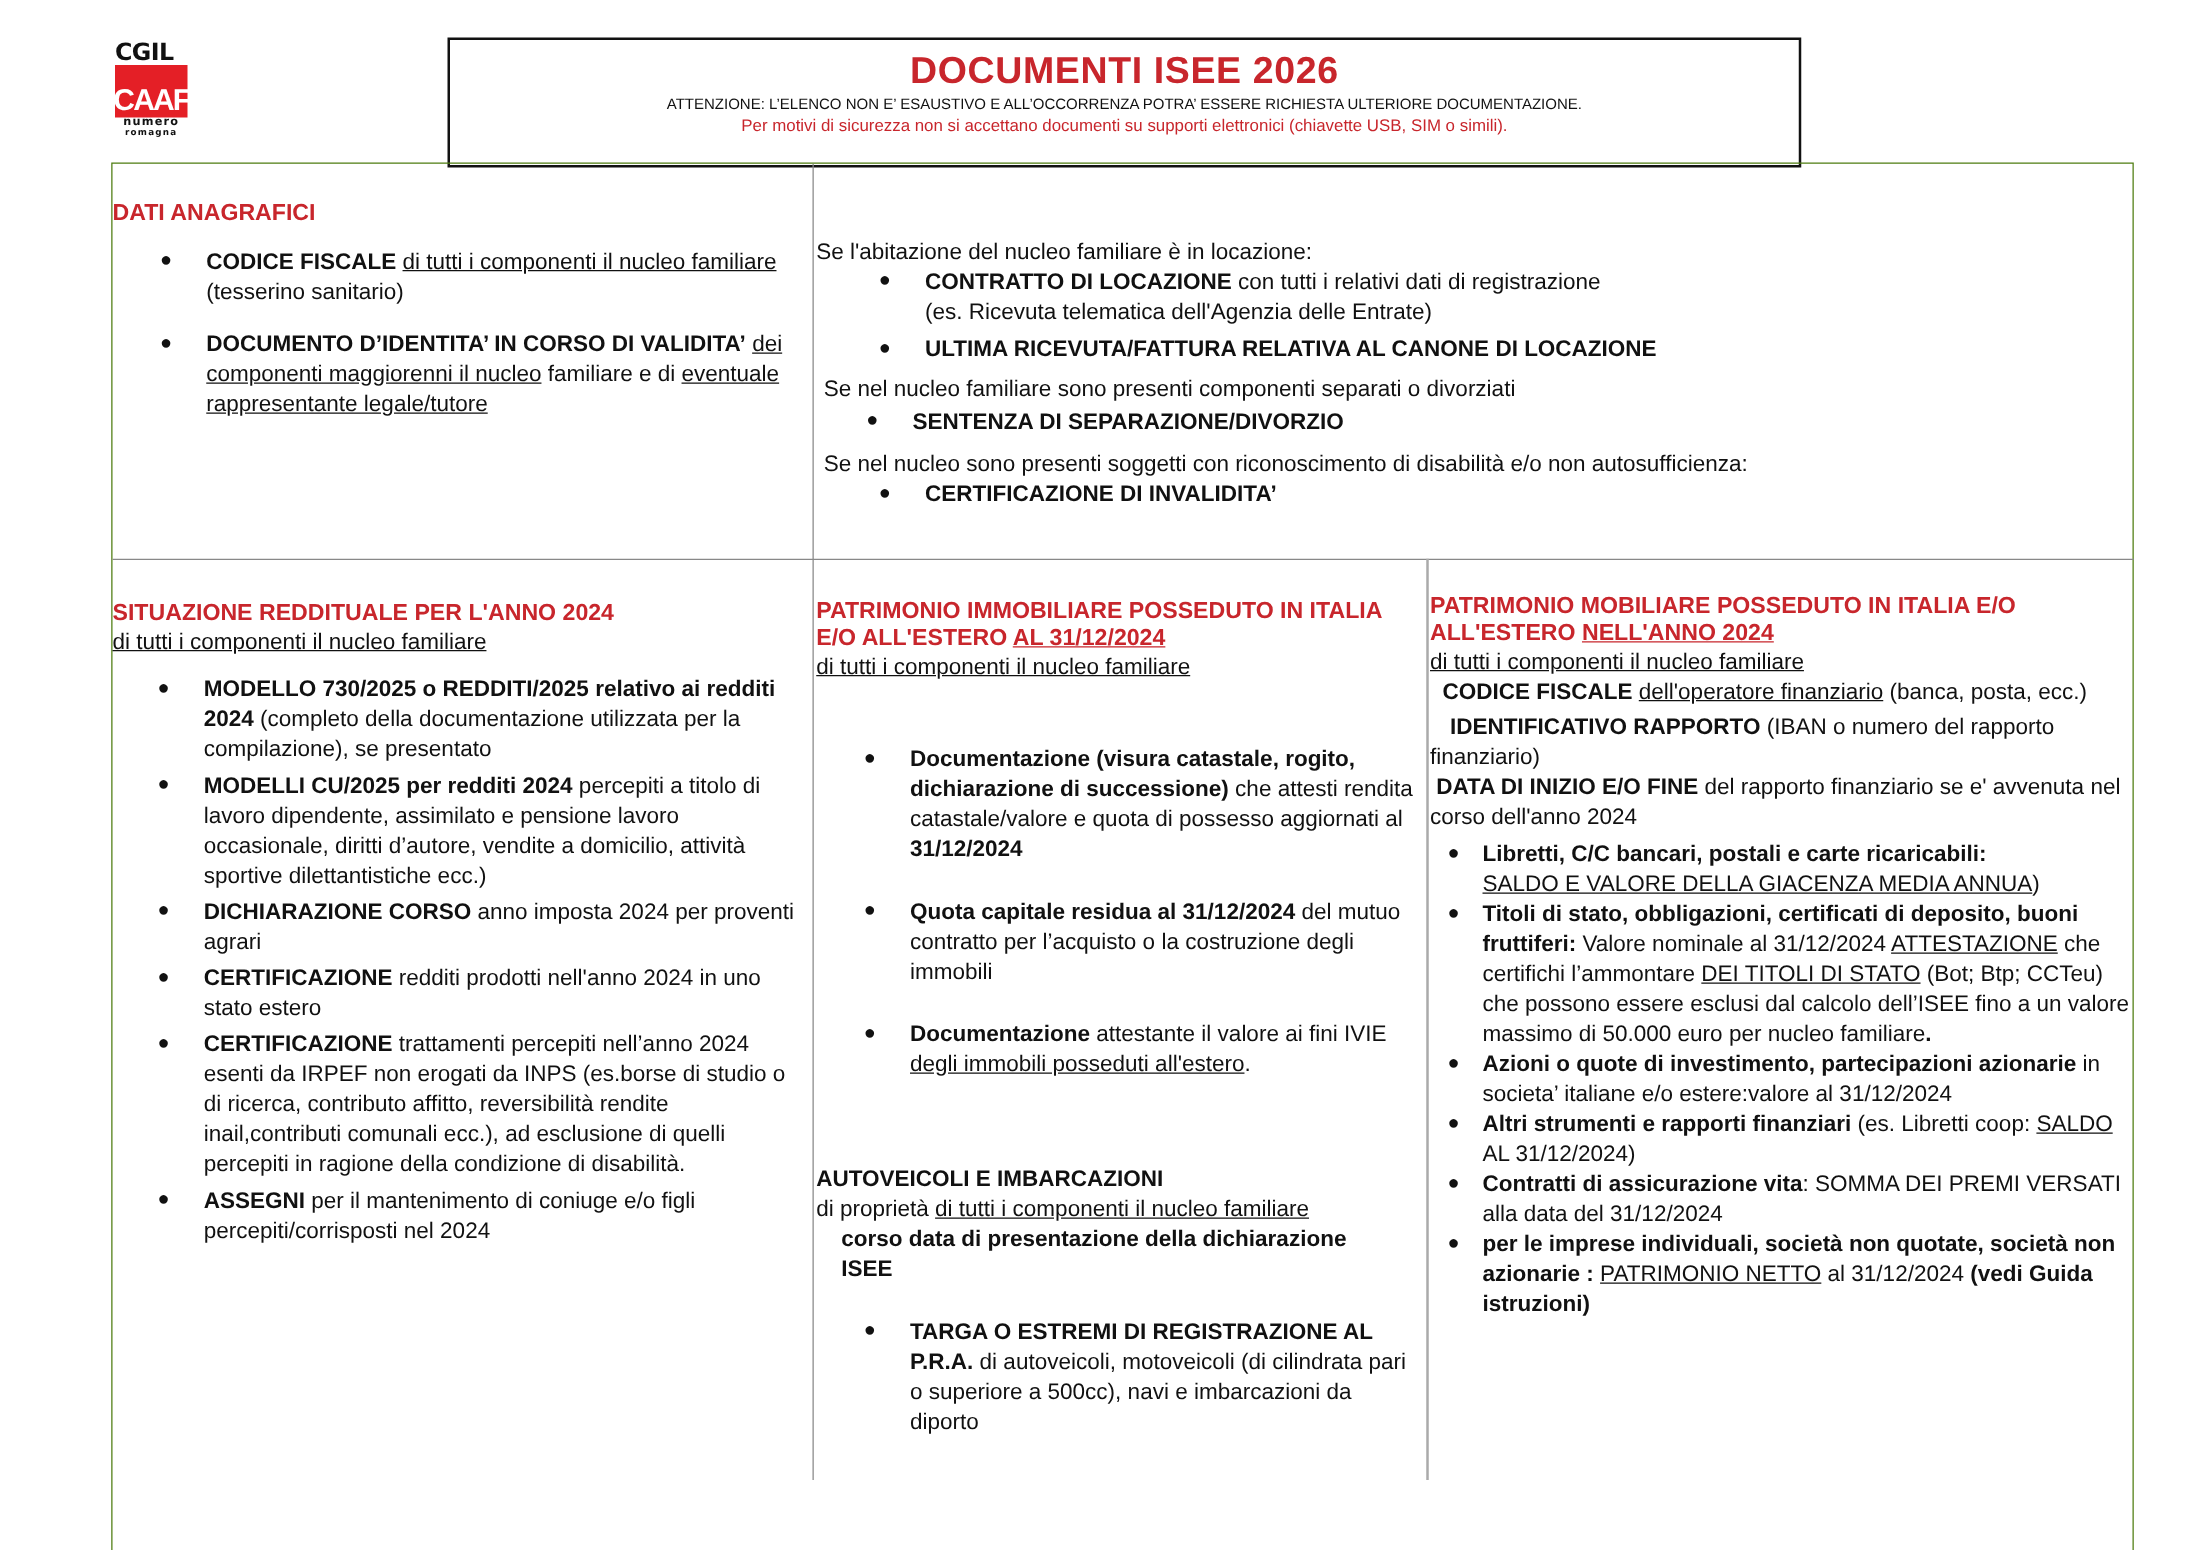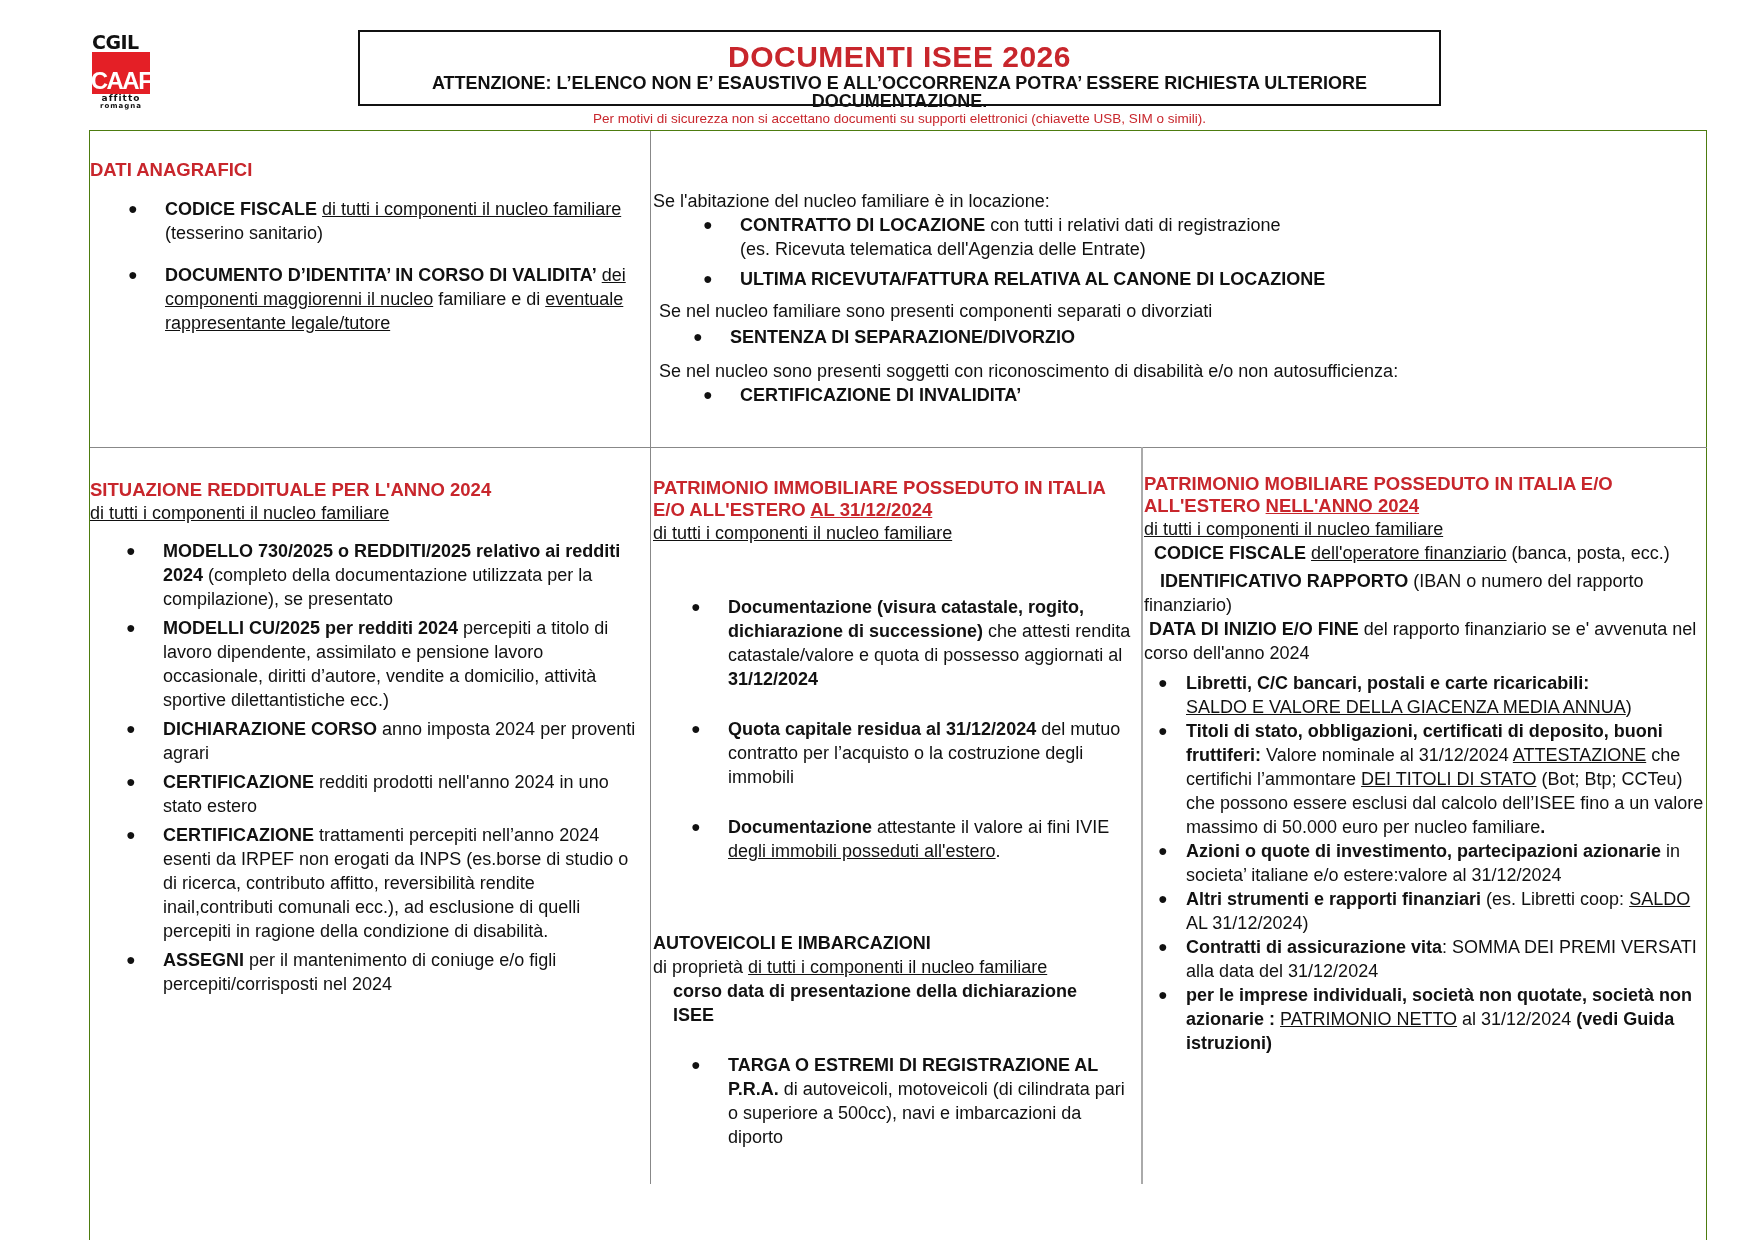--- a/index.html
+++ b/index.html
@@ -3,43 +3,43 @@
 <meta charset="utf-8">
 <style>
   html, body { margin: 0; padding: 0; background: #ffffff; }
   body { width: 1754px; height: 1240px; position: relative; overflow: hidden;
          font-family: "Liberation Sans", sans-serif; color: #111; }
   .logo { position: absolute; left: 92px; top: 32px; width: 58px; }
   .logo .cgil { font-family: "DejaVu Sans", sans-serif; font-weight: 900; font-size: 19px; letter-spacing: -0.5px; line-height: 20px; }
   .logo .caaf { background: #e41f26; color: #fff; height: 42px; display: flex; align-items: flex-end; justify-content: center;
                 font-family: "Liberation Sans Narrow", "Liberation Sans", sans-serif; font-weight: 700; font-size: 24px; letter-spacing: -1.5px; line-height: 26px; text-align: center; }
   .logo .region { font-family: "DejaVu Sans", sans-serif; font-weight: 700; font-size: 9px; text-align: center; line-height: 9px; letter-spacing: 1px; }
-  .header-box { position: absolute; left: 358px; top: 30px; width: 1083px; height: 76px; border: 2px solid #111; box-sizing: border-box; text-align: center; }
+  .header-box { position: absolute; left: 358px; top: 30px; width: 1083px; height: 104px; border: 2px solid #111; box-sizing: border-box; text-align: center; }
   .header-box .title { color: #c8262c; font-weight: 700; font-size: 30px; margin-top: 9px; line-height: 32px; letter-spacing: 0.5px; }
-  .header-box .warning { font-weight: 700; font-size: 18px; line-height: 18px; margin-top: 1px; }
+  .header-box .warning { font-weight: 400; font-size: 12px; line-height: 18px; margin-top: 1px; }
   .header-box .notice { color: #c8262c; font-size: 13.5px; line-height: 17px; }
 
   .grid { position: absolute; left: 89px; top: 130px; width: 1618px; height: 1150px; border: 1px solid #4d7c0f; box-sizing: border-box; }
   .line { position: absolute; background: #888; }
   .cell { position: absolute; font-size: 18px; line-height: 24px; }
   .red-h { color: #c8262c; font-weight: 700; font-size: 18.5px; line-height: 22px; }
   .u { text-decoration: underline; }
   .b { font-weight: 700; }
   ul { margin: 0; padding: 0; list-style: none; }
   li { position: relative; padding-left: 0; }
   li .dot { position: absolute; left: -37px; top: 0; font-size: 16px; }
   .condensed { font-family: "Liberation Sans Narrow", "Liberation Sans", sans-serif; }
 </style>
 </head>
 <body>
 
 <div class="logo">
   <div class="cgil">CGIL</div>
   <div class="caaf">CAAF</div>
-  <div class="region">affitto</div>
+  <div class="region">numero</div>
   <div class="region" style="font-size:7px;line-height:7px;">romagna</div>
 </div>
 
 <div class="header-box">
   <div class="title">DOCUMENTI  ISEE 2026</div>
   <div class="warning">ATTENZIONE: L’ELENCO NON E’ ESAUSTIVO E ALL’OCCORRENZA POTRA’ ESSERE RICHIESTA ULTERIORE  DOCUMENTAZIONE.</div>
   <div class="notice">Per motivi di sicurezza non si accettano documenti su supporti elettronici (chiavette USB, SIM o simili).</div>
 </div>
 
 <div class="grid">

